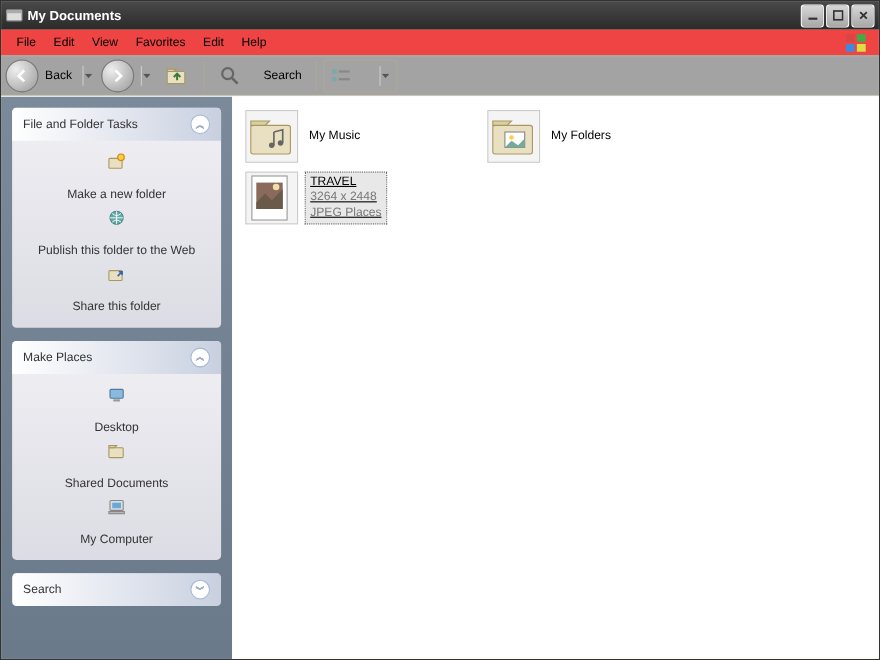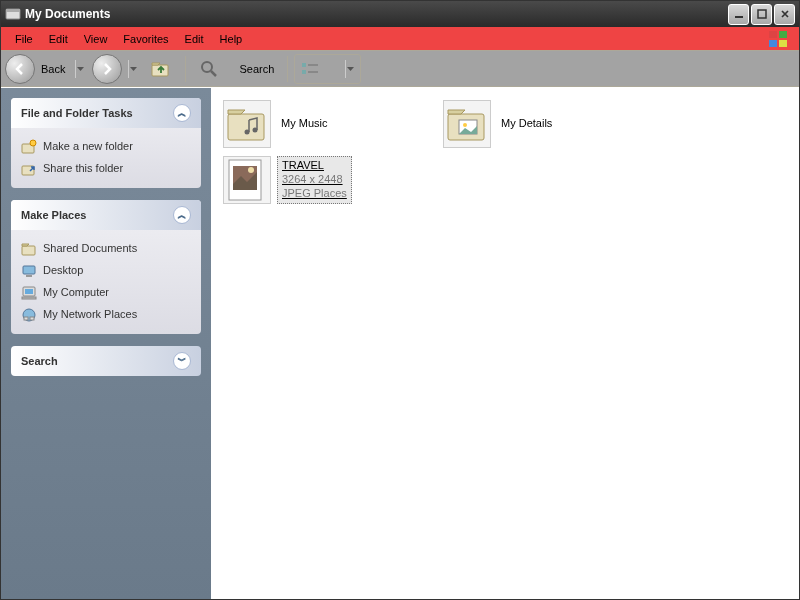--- a/index.html
+++ b/index.html
@@ -18,24 +18,24 @@
 
 .toolbar { height: 36px; background: #a3a3a3; border-bottom: 1px solid #aca899; display: flex; align-items: center; padding: 0 4px; gap: 2px; }
 .tool-btn { height: 30px; display: flex; align-items: center; padding: 0 6px; border: 1px solid transparent; border-radius: 3px; cursor: pointer; gap: 20px; }
 .tool-btn.round { width: 30px; height: 30px; border-radius: 50%; background: radial-gradient(circle at 30% 30%, #eee, #999); border: 1px solid #777; justify-content: center; padding: 0; }
 .tool-sep { width: 1px; height: 26px; background: #aca899; margin: 0 4px; }
 .dropdown-arrow { width: 9px; height: 18px; border-left: 1px solid #ccc; display: flex; align-items: center; justify-content: center; margin-left: 4px; }
 
 .body-area { flex: 1; display: flex; border-top: 1px solid #fff; min-height: 0; }
 .sidebar { width: 210px; background: linear-gradient(to bottom, #7a8a9a 0%, #6a7a8a 100%); padding: 10px; overflow: auto; }
 .panel { background: linear-gradient(to bottom, #f0f0f4 0%, #dcdce4 100%); border-radius: 4px; margin-bottom: 12px; overflow: hidden; }
-.panel-head { background: linear-gradient(to right, #fff, #c8d0e0); padding: 6px 10px; font-weight: bold; color: #333; display: flex; align-items: center; cursor: pointer; font-size: 11px; }
+.panel-head { background: linear-gradient(to right, #fff, #c8d0e0); padding: 6px 10px; font-weight: normal; color: #333; display: flex; align-items: center; cursor: pointer; font-size: 11px; }
 .panel-head .coll { margin-left: auto; width: 18px; height: 18px; background: #fff; border: 1px solid #a9b8d4; border-radius: 50%; display: flex; align-items: center; justify-content: center; color: #4a6a8a; font-size: 9px; }
 .panel-body { padding: 8px 10px; }
-.task-link { display: flex; align-items: center; gap: 6px; padding: 3px 0; color: #333; cursor: pointer; line-height: 1.2; }
+.task-link { display: flex; align-items: center; gap: 16px; padding: 3px 0; color: #333; cursor: pointer; line-height: 1.2; flex-direction: column; }
 .task-ico { width: 16px; height: 16px; flex-shrink: 0; }
 
 .content { flex: 1; background: #ffffff; padding: 8px; display: flex; flex-wrap: wrap; align-content: flex-start; }
 .item { width: 220px; display: flex; align-items: center; gap: 6px; padding: 4px; cursor: pointer; }
 .item .thumb { width: 48px; height: 48px; flex-shrink: 0; border: 1px solid #ccc; background: #f4f4f4; display: flex; align-items: center; justify-content: center; }
 .item.selected .info { border: 1px dotted #777; background: #e8e8e8; }
 .info { padding: 2px 4px; line-height: 1.25; }
 .info .name { color: #000; }
 .info .meta { color: #777; }
 
@@ -163,72 +163,71 @@
                 <svg width="16" height="16" viewBox="0 0 16 16">
                   <rect x="1" y="5" width="12" height="9" rx="1" fill="#e8e0c0" stroke="#a89860"></rect>
                   <circle cx="12" cy="4" r="3" fill="#fc4" stroke="#c80"></circle>
                 </svg>
               </span>
             <span>Make a new folder</span>
           </div>
           <div class="task-link">
             <span class="task-ico">
                 <svg width="16" height="16" viewBox="0 0 16 16">
+                  <circle cx="8" cy="8" r="6" fill="#6aa" stroke="#488"></circle>
+                  <path d="M2 8 H14 M8 2 V14 M4 4 Q8 8 12 4 M4 12 Q8 8 12 12" stroke="#fff" stroke-width="0.8" fill="none"></path>
+                </svg>
+              </span>
+            <span>Publish this folder to the Web</span>
+          </div>
+          <div class="task-link">
+            <span class="task-ico">
+                <svg width="16" height="16" viewBox="0 0 16 16">
                   <rect x="1" y="5" width="12" height="9" rx="1" fill="#e8e0c0" stroke="#a89860"></rect>
                   <path d="M9 10 L13 6 M10 6 H13 V9" stroke="#36a" stroke-width="1.5" fill="none"></path>
                 </svg>
               </span>
             <span>Share this folder</span>
           </div>
         </div>
       </div>
 
       <div class="panel">
         <div class="panel-head">
           <span>Make Places</span>
           <span class="coll">︽</span>
         </div>
         <div class="panel-body">
           <div class="task-link">
             <span class="task-ico">
                 <svg width="16" height="16" viewBox="0 0 16 16">
+                  <rect x="2" y="3" width="12" height="8" rx="1" fill="#8bd" stroke="#579"></rect>
+                  <rect x="5" y="12" width="6" height="2" fill="#999"></rect>
+                </svg>
+              </span>
+            <span>Desktop</span>
+          </div>
+          <div class="task-link">
+            <span class="task-ico">
+                <svg width="16" height="16" viewBox="0 0 16 16">
                   <rect x="1" y="5" width="13" height="9" rx="1" fill="#e8e0c0" stroke="#a89860"></rect>
                   <path d="M1 5 L6 5 L8 3 L1 3 Z" fill="#d8d0a0" stroke="#a89860"></path>
                 </svg>
               </span>
             <span>Shared Documents</span>
-          </div>
-          <div class="task-link">
-            <span class="task-ico">
-                <svg width="16" height="16" viewBox="0 0 16 16">
-                  <rect x="2" y="3" width="12" height="8" rx="1" fill="#8bd" stroke="#579"></rect>
-                  <rect x="5" y="12" width="6" height="2" fill="#999"></rect>
-                </svg>
-              </span>
-            <span>Desktop</span>
           </div>
           <div class="task-link">
             <span class="task-ico">
                 <svg width="16" height="16" viewBox="0 0 16 16">
                   <rect x="2" y="2" width="12" height="9" rx="1" fill="#ddd" stroke="#888"></rect>
                   <rect x="4" y="4" width="8" height="5" fill="#6ad"></rect>
                   <rect x="1" y="12" width="14" height="2" fill="#bbb" stroke="#888"></rect>
                 </svg>
               </span>
             <span>My Computer</span>
-          </div>
-          <div class="task-link">
-            <span class="task-ico">
-                <svg width="16" height="16" viewBox="0 0 16 16">
-                  <circle cx="8" cy="8" r="6" fill="#8bd" stroke="#579"></circle>
-                  <rect x="3" y="10" width="4" height="3" fill="#ddd" stroke="#888"></rect>
-                  <rect x="9" y="10" width="4" height="3" fill="#ddd" stroke="#888"></rect>
-                </svg>
-              </span>
-            <span>My Network Places</span>
           </div>
         </div>
       </div>
 
       <div class="panel">
         <div class="panel-head">
           <span>Search</span>
           <span class="coll">︾</span>
         </div>
       </div>
@@ -254,21 +253,21 @@
         <div class="thumb">
           <svg width="44" height="40" viewBox="0 0 44 40">
               <rect x="3" y="10" width="36" height="26" rx="2" fill="#e8e0c0" stroke="#a89860"></rect>
               <path d="M3 10 L16 10 L20 6 L3 6 Z" fill="#d8d0a0" stroke="#a89860"></path>
               <rect x="14" y="16" width="18" height="14" fill="#fff" stroke="#888"></rect>
               <circle cx="20" cy="21" r="2" fill="#fc4"></circle>
               <path d="M14 30 L20 24 L26 28 L32 22 L32 30 Z" fill="#7a9"></path>
             </svg>
         </div>
         <div class="info">
-            <div class="name">My Details</div>
+            <div class="name">My Folders</div>
           </div>
       </div>
       <div class="item selected" style="width:220px;text-decoration:underline;">
         <div class="thumb">
           <svg width="44" height="44" viewBox="0 0 44 44">
               <rect x="4" y="2" width="32" height="40" fill="#fff" stroke="#999"></rect>
               <rect x="8" y="8" width="24" height="24" fill="#8a6a5a"></rect>
               <path d="M8 26 L16 18 L22 24 L32 14 L32 32 L8 32 Z" fill="#6a5a4a"></path>
               <circle cx="26" cy="12" r="3" fill="#eedda8"></circle>
             </svg>

